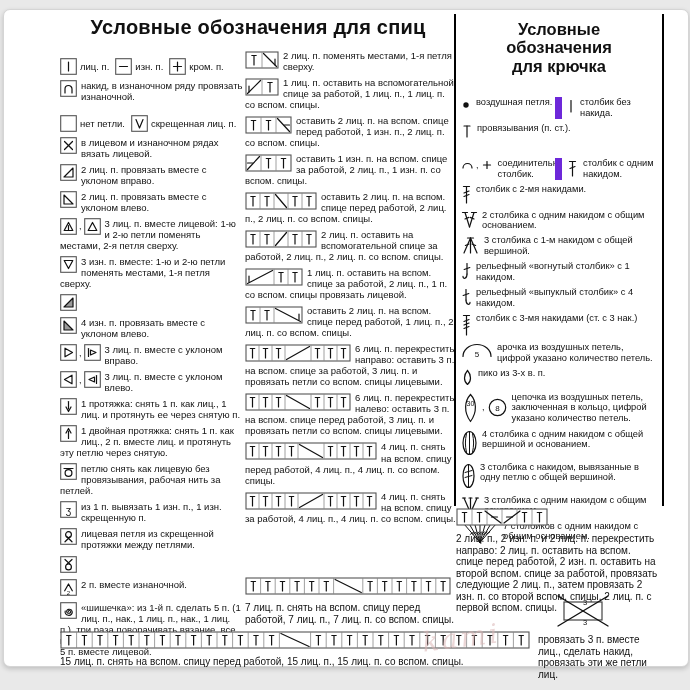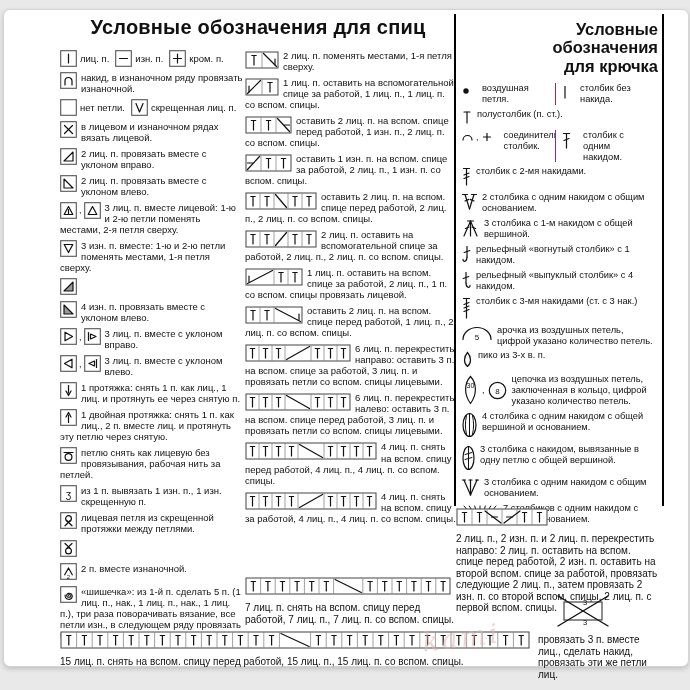--- a/index.html
+++ b/index.html
@@ -3,30 +3,30 @@
 <meta charset="utf-8">
 <style>
   html,body{margin:0;padding:0;}
   body{width:690px;height:690px;background:#e9e9e9;font-family:"Liberation Sans",sans-serif;color:#111;position:relative;overflow:hidden;}
   .page{position:absolute;left:3px;top:9px;width:684px;height:656px;background:#fff;border:1px solid #d5d5d5;border-radius:7px;box-shadow:0 2px 5px rgba(0,0,0,.18);}
   .knit-title{position:absolute;left:56px;top:6px;width:396px;text-align:center;font-size:20px;font-weight:bold;letter-spacing:.2px;}
   .col{position:absolute;}
   .col1{left:56px;top:40px;width:183px;}
   .col2{left:241px;top:40px;width:212px;}
   .panel{position:absolute;left:450px;top:4px;width:206px;height:492px;border-left:2px solid #000;border-right:2px solid #000;}
-  .crochet-title{font-size:16.5px;font-weight:bold;text-align:right;line-height:1.12;white-space:pre-line;margin:6px 4px 8px;}
+  .crochet-title{font-size:16.5px;font-weight:bold;text-align:center;line-height:1.12;white-space:pre-line;margin:6px 4px 8px;}
   .col3{padding:0 5px;}
   .item{font-size:9.5px;line-height:1.16;margin:0 0 5px;overflow:hidden;}
   .item .sym{float:left;margin:0 4px 1px 0;display:inline-flex;align-items:center;gap:2px;}
-  .item.inline{display:inline-flex;align-items:center;gap:3px;overflow:visible;margin:0 6px 5px 0;vertical-align:top;}
+  .item.inline{display:inline-flex;align-items:center;gap:3px;overflow:visible;margin:8px 6px 5px 0;vertical-align:top;}
   .item.inline .sym{float:none;margin:0;}
   .col3 .item{font-size:9.3px;margin-bottom:4px;}
-  .col3 .item.half{display:inline-flex;width:94px;margin-right:0;vertical-align:top;align-items:flex-start;gap:7px;}
+  .col3 .item.half{display:inline-flex;width:94px;margin-right:0;vertical-align:top;align-items:flex-start;gap:1px;margin-top:14px;}
   .col3 .item.half .sym{float:none;margin-top:1px;}
-  .col3 .item.half + .item.half{border-left:1px solid #6d28d9;padding-left:5px;width:90px;}
+  .col3 .item.half + .item.half{border-left:7px solid #6d28d9;padding-left:5px;width:90px;}
   .comma{font-size:9px;}
   .ic{display:inline-flex;align-items:center;}
   .cap{font-size:10px;line-height:1.15;margin-top:2px;}
   .cable7{position:absolute;left:241px;top:566px;width:212px;}
   .cable15{position:absolute;left:56px;top:620px;width:486px;}
   .cross222{position:absolute;left:452px;top:497px;width:204px;}
   .x3block{position:absolute;left:534px;top:584px;width:112px;}
   .x3block .ic{margin-left:18px;}
   .watermark{position:absolute;left:418px;top:612px;font-family:"DejaVu Serif",serif;font-style:italic;font-size:27px;color:#dbb6b6;opacity:.55;transform:rotate(-7deg);letter-spacing:3px;pointer-events:none;}
 </style>
@@ -513,21 +513,21 @@
             </span>
           </span>
           <span class="txt">столбик без накида.</span>
         </div><div class="item"><span class="sym">
             <span class="ic">
               <svg width="12" height="16" viewBox="0 0 12 16" xmlns="http://www.w3.org/2000/svg">
                 <line x1="6" y1="3" x2="6" y2="14" stroke="#111" stroke-width="1.2" stroke-linecap="round"></line>
                 <line x1="3" y1="3" x2="9" y2="3" stroke="#111" stroke-width="1.2" stroke-linecap="round"></line>
               </svg>
             </span>
-          </span><span class="txt">полустолбик (п. ст.).</span></div><div class="item half">
+          </span><span class="txt">провязывания (п. ст.).</span></div><div class="item half">
           <span class="sym">
             <span class="ic">
               <svg width="13" height="10" viewBox="0 0 13 10" xmlns="http://www.w3.org/2000/svg">
                 <path d="M2,8 A4.5,4.5 0 0 1 11,8" fill="none" stroke="#111" stroke-width="1.2" stroke-linejoin="round" stroke-linecap="round"></path>
               </svg>
             </span>
             <span class="comma">,</span>
             <span class="ic">
               <svg width="12" height="12" viewBox="0 0 12 12" xmlns="http://www.w3.org/2000/svg">
                 <line x1="6" y1="2.5" x2="6" y2="9.5" stroke="#111" stroke-width="1.2" stroke-linecap="round"></line>

